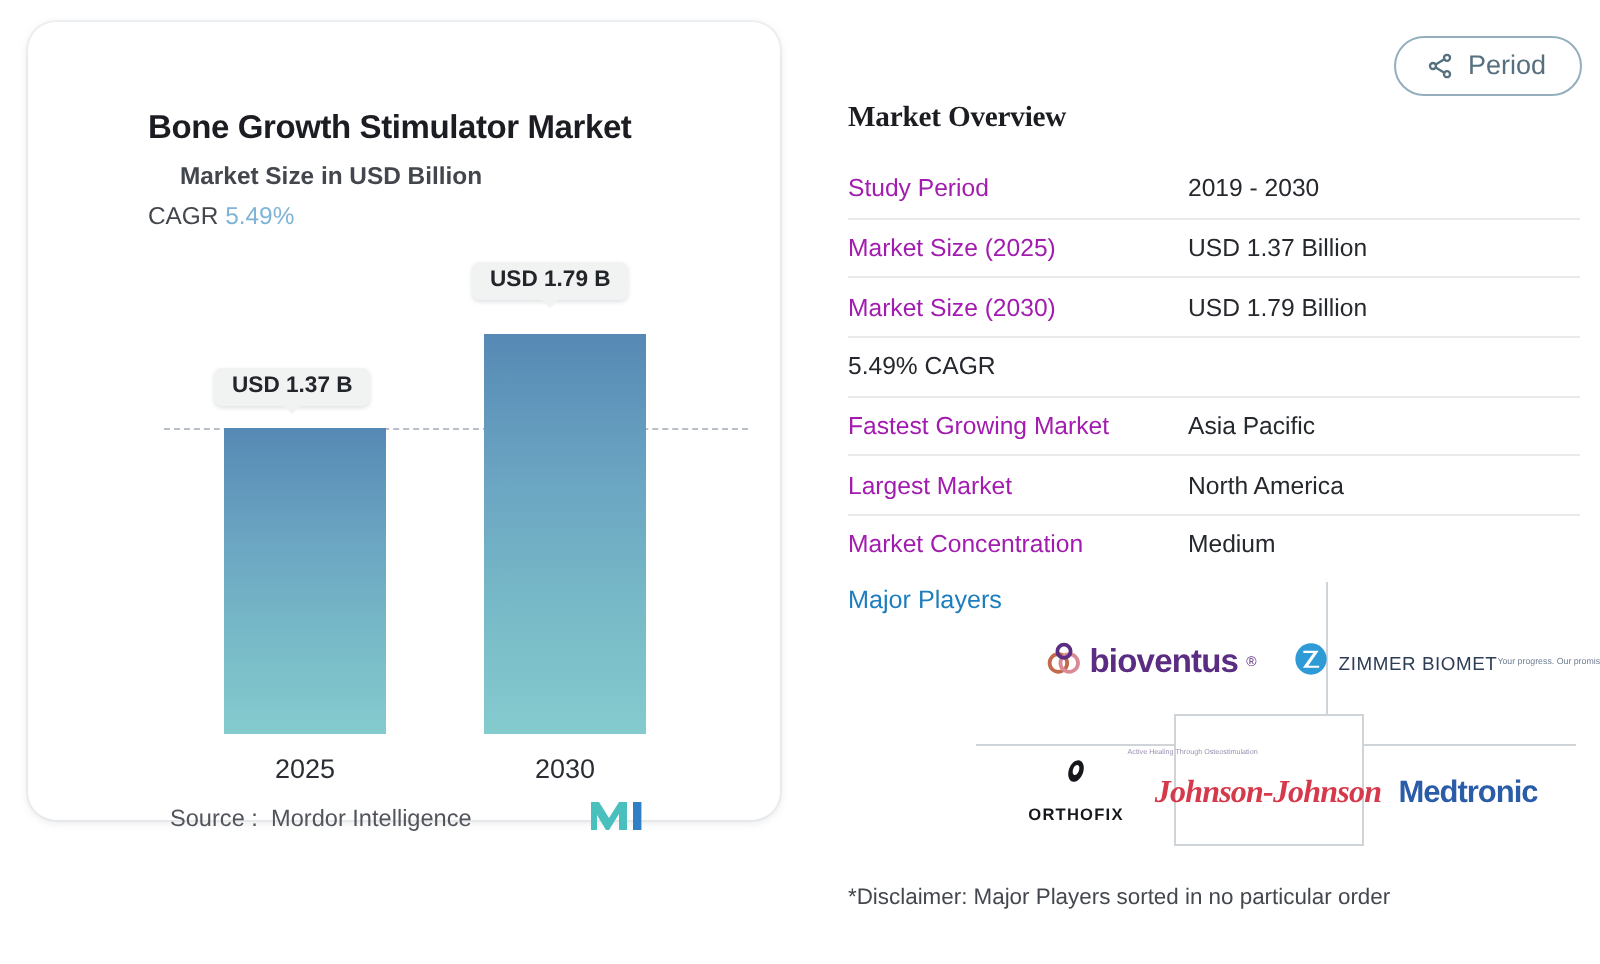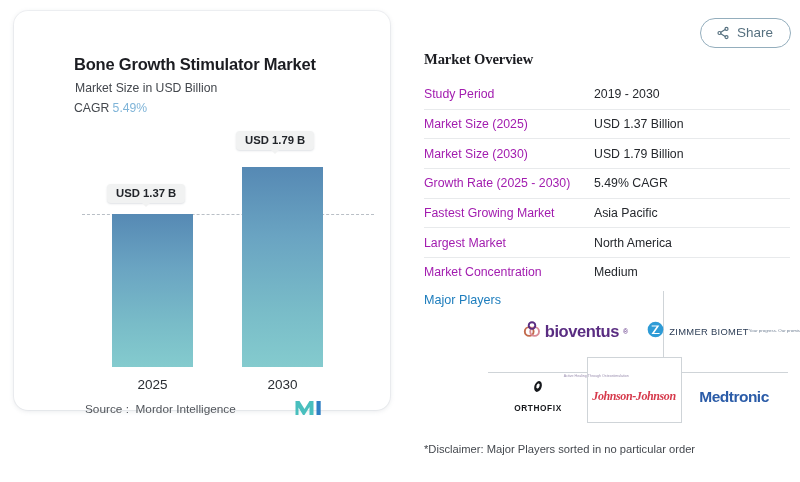--- a/index.html
+++ b/index.html
@@ -28,24 +28,25 @@
     position: absolute;
     left: 60px; top: 44px;
     font-size: 16.5px;
     font-weight: bold;
     color: #1c1d22;
     letter-spacing: -0.2px;
     white-space: nowrap;
   }
   .chart-subtitle {
     position: absolute;
-    left: 61px; top: 70px;
+    left: 76px; top: 70px;
     font-size: 12.2px;
     color: #43474d;
     white-space: nowrap;
+    font-weight: bold;
   }
   .cagr-line {
     position: absolute;
     left: 60px; top: 90px;
     font-size: 12.2px;
     color: #43474d;
     white-space: nowrap;
   }
   .cagr-value { color: #7fb4d8; }
 
@@ -238,21 +239,21 @@
   .zimmer-tag {
     font-size: 4.4px; color: #6f7f93; margin-top: 2px;
     white-space: nowrap;
   }
   .orthofix-wrap { text-align: center; }
   .orthofix-name {
     font-size: 8.3px; font-weight: bold; color: #16181c;
     letter-spacing: 0.6px; white-space: nowrap;
   }
   .jnj-name {
-    font-size: 12px; color: #d6394b;
+    font-size: 16px; color: #d6394b;
     font-family: "Liberation Serif", serif;
     font-style: italic; font-weight: bold;
     letter-spacing: -0.4px; white-space: nowrap;
   }
   .medtronic-name {
     font-size: 15.5px; font-weight: bold;
     color: #2b5ca8; letter-spacing: -0.5px;
     white-space: nowrap;
   }
 
@@ -272,21 +273,21 @@
   <div class="share-btn">
     <span>
       <svg width="14" height="14" viewBox="0 0 24 24" fill="none" stroke="#56707f" stroke-width="2" stroke-linecap="round" stroke-linejoin="round">
         <circle cx="18" cy="5" r="2.6"></circle>
         <circle cx="6" cy="12" r="2.6"></circle>
         <circle cx="18" cy="19" r="2.6"></circle>
         <line x1="8.3" y1="10.8" x2="15.7" y2="6.2"></line>
         <line x1="8.3" y1="13.2" x2="15.7" y2="17.8"></line>
       </svg>
     </span>
-    <span>Share</span>
+    <span>Period</span>
   </div>
 
   <div class="chart-card">
 
     <div class="chart-title">Bone Growth Stimulator Market</div>
     <div class="chart-subtitle">Market Size in USD Billion</div>
     <div class="cagr-line">
       <span>CAGR</span>
       <span class="cagr-value">5.49%</span>
     </div>
@@ -326,21 +327,20 @@
     </div>
     <div class="ov-row">
       <div class="ov-label">Market Size (2025)</div>
       <div class="ov-value">USD 1.37 Billion</div>
     </div>
     <div class="ov-row">
       <div class="ov-label">Market Size (2030)</div>
       <div class="ov-value">USD 1.79 Billion</div>
     </div>
     <div class="ov-row">
-      <div class="ov-label">Growth Rate (2025 - 2030)</div>
       <div class="ov-value">5.49% CAGR</div>
     </div>
     <div class="ov-row">
       <div class="ov-label">Fastest Growing Market</div>
       <div class="ov-value">Asia Pacific</div>
     </div>
     <div class="ov-row">
       <div class="ov-label">Largest Market</div>
       <div class="ov-value">North America</div>
     </div>

